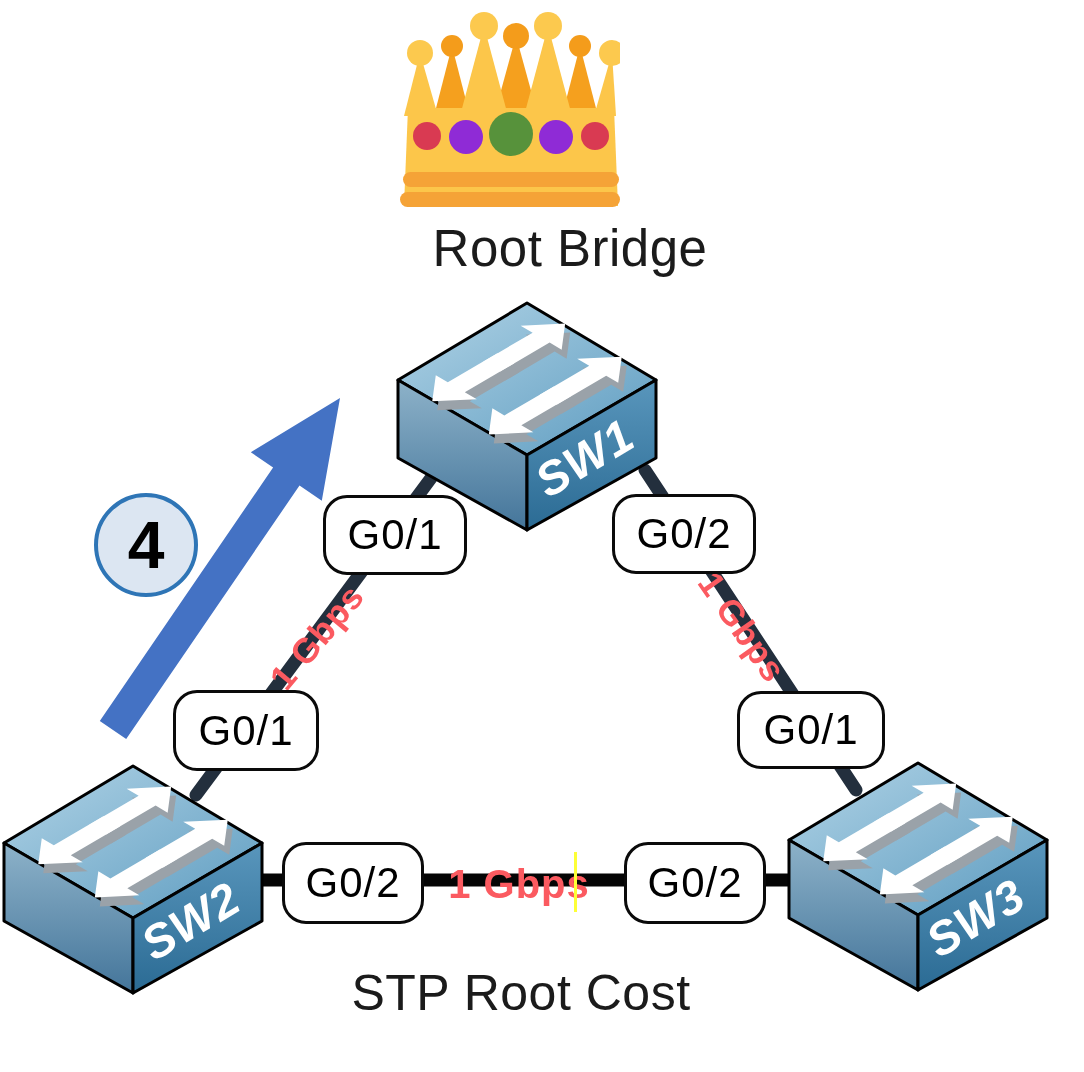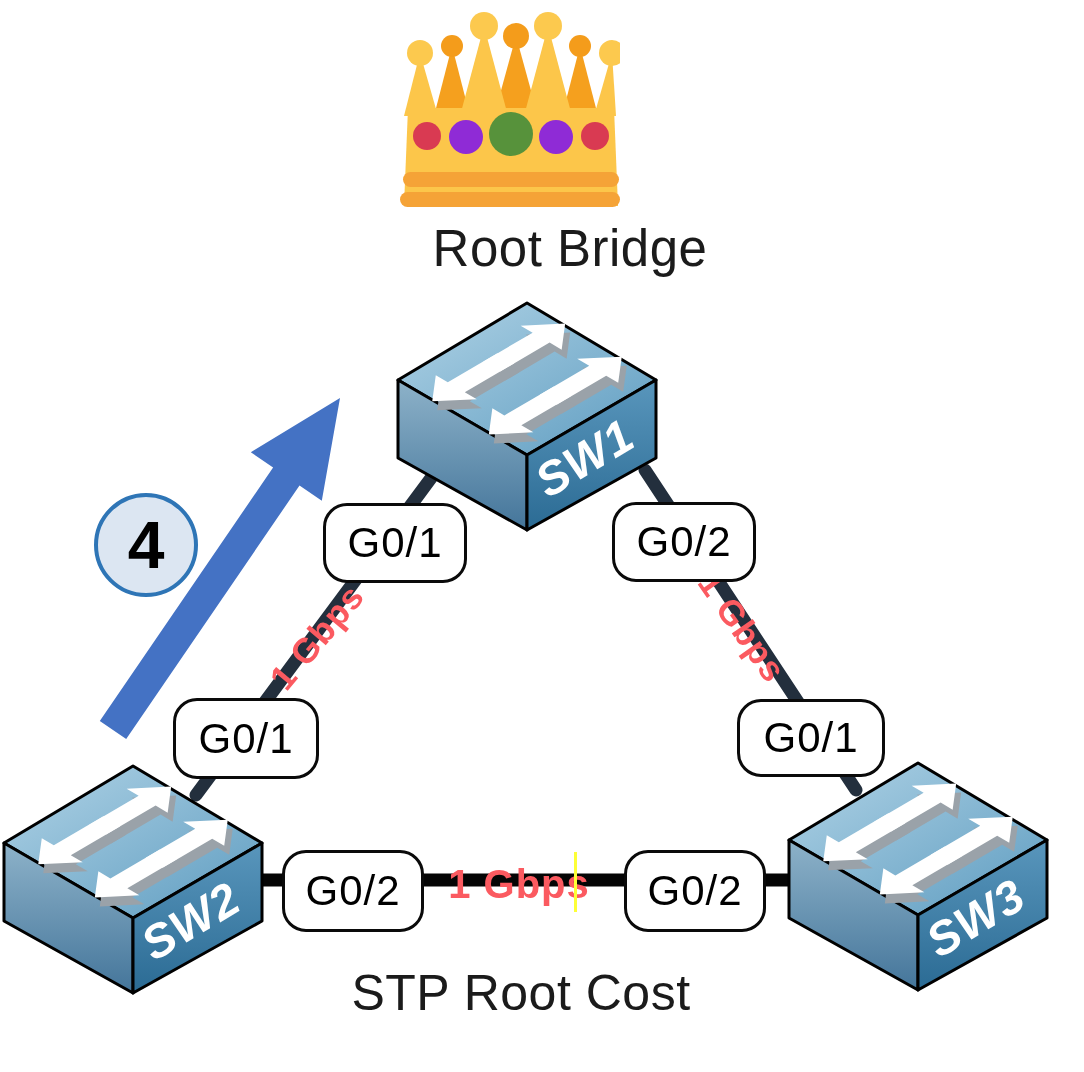--- a/index.html
+++ b/index.html
@@ -10,21 +10,21 @@
   .abs{position:absolute;}
   .title-text{
     color:#1b1b1b;font-weight:500;letter-spacing:.5px;white-space:nowrap;
     transform:translateX(-50%);
   }
   #root-bridge-label{left:527px;top:219px;font-size:51px;margin-left:43px;}
   #diagram-title{left:521px;top:964px;font-size:50px;}
   .port-box{
     background:#ffffff;border:3.5px solid #0a0a0a;border-radius:24px;
     display:flex;align-items:center;justify-content:center;
-    font-size:42px;color:#000;z-index:3;letter-spacing:1px;white-space:nowrap;margin-top:8px;
+    font-size:42px;color:#000;z-index:3;letter-spacing:1px;white-space:nowrap;
   }
   .speed-label{
     color:#fb5a60;font-weight:700;font-size:35px;white-space:nowrap;z-index:2;
     transform-origin:center;letter-spacing:1px;
   }
   #speed-bottom{font-size:40px;}
   .switch-svg{position:absolute;z-index:4;overflow:visible;}
   .sw-name{
     fill:#ffffff;font-family:"Liberation Sans",sans-serif;font-size:47px;
     font-weight:bold;font-style:italic;text-anchor:middle;letter-spacing:1px;

